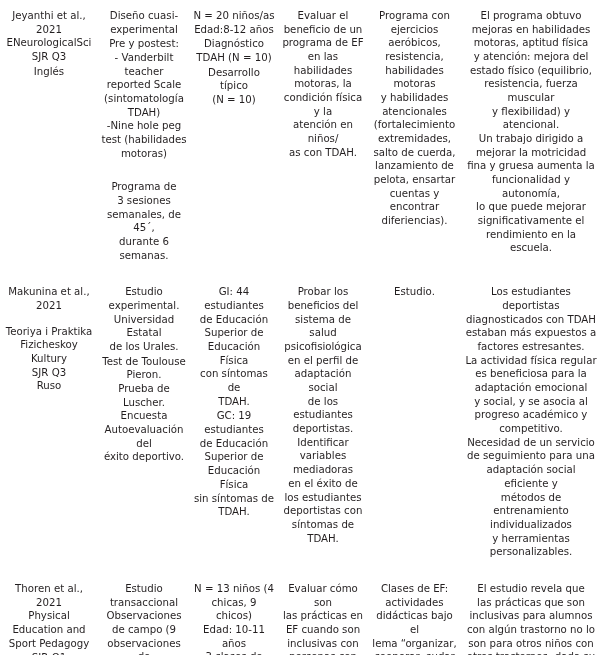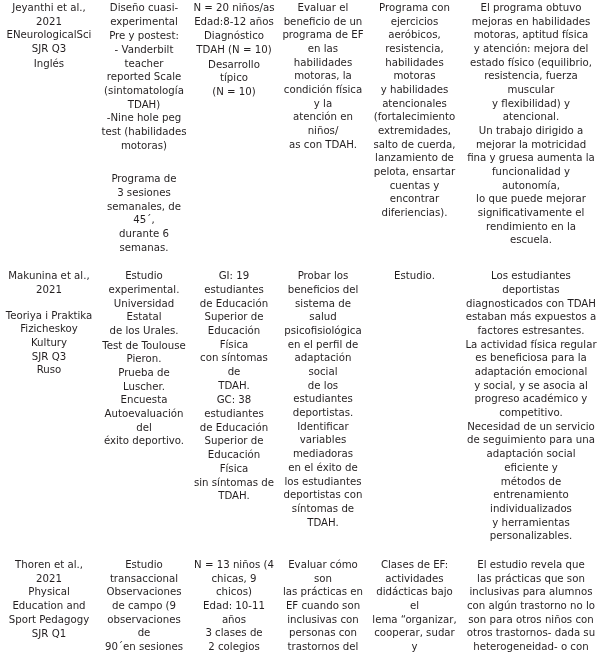--- a/index.html
+++ b/index.html
@@ -15,21 +15,21 @@
     overflow: hidden;
   }
   .table {
     width: 601px;
     border-collapse: collapse;
     table-layout: fixed;
   }
   .table td {
     vertical-align: top;
     text-align: center;
-    padding: 1px 3px;
+    padding: 9px 3px;
     font-size: 10.2px;
     line-height: 1.34;
     color: #231f20;
   }
   .col-study      { width: 98px; }
   .col-design     { width: 92px; }
   .col-sample     { width: 88px; }
   .col-objective  { width: 90px; }
   .col-program    { width: 93px; }
   .col-results    { width: 140px; }
@@ -145,28 +145,28 @@
 Universidad Estatal
 de los Urales.</div>
       <div class="blk">Test de Toulouse
 Pieron.
 Prueba de Luscher.
 Encuesta
 Autoevaluación del
 éxito deportivo.</div>
     </td>
     <td>
-      <div class="blk">GI: 19
+      <div class="blk">GI: 44
 estudiantes
 de Educación
 Superior de
 Educación Física
 con síntomas de
 TDAH.</div>
-      <div class="blk">GC: 38
+      <div class="blk">GC: 19
 estudiantes
 de Educación
 Superior de
 Educación Física
 sin síntomas de
 TDAH.</div>
     </td>
     <td>
       <div class="blk">Probar los
 beneficios del

